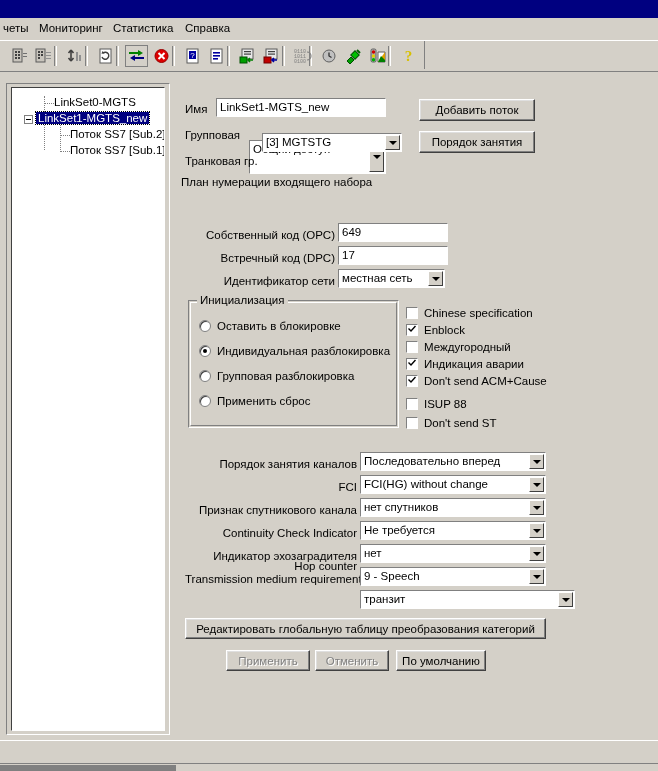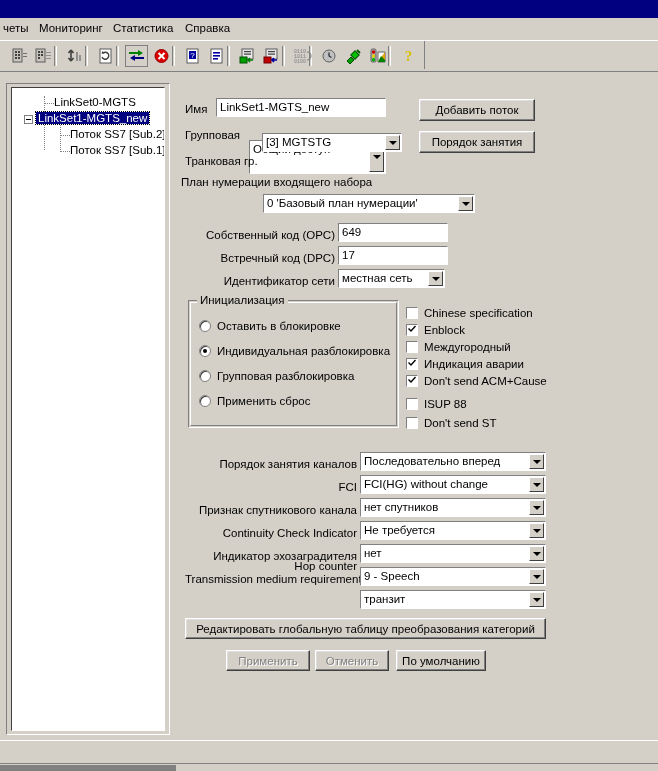--- a/index.html
+++ b/index.html
@@ -568,24 +568,20 @@
   <div class="lbl" style="left:185px; top:155px;">Транковая гр.</div>
   <div class="combo" style="left:262px; top:133px; width:140px; height:19px;">
     <div class="cval">[3] MGTSTG</div>
     <div class="carrow"></div>
   </div>
 
   <div class="btn" style="left:419px; top:99px; width:116px; height:22px;">Добавить поток</div>
   <div class="btn" style="left:419px; top:131px; width:116px; height:22px;">Порядок занятия</div>
 
   <div class="lbl" style="left:181px; top:176px;">План нумерации входящего набора</div>
-  <div class="combo" style="left:263px; top:194px; width:212px; height:19px;">
-    <div class="cval">0 'Базовый план нумерации'</div>
-    <div class="carrow"></div>
-  </div>
 
   <div class="lbl right" style="left:180px; top:229px; width:155px;">Собственный код (OPC)</div>
   <div class="txtin" style="left:338px; top:223px; width:110px; height:19px;">649</div>
 
   <div class="lbl right" style="left:180px; top:252px; width:155px;">Встречный код (DPC)</div>
   <div class="txtin" style="left:338px; top:246px; width:110px; height:19px;">17</div>
 
   <div class="lbl right" style="left:180px; top:275px; width:155px;">Идентификатор сети</div>
   <div class="combo" style="left:338px; top:269px; width:107px; height:19px;">
     <div class="cval">местная сеть</div>
@@ -698,21 +694,21 @@
     <div class="carrow"></div>
   </div>
 
   <div class="lbl right" style="left:185px; top:573px; width:172px;">Transmission medium requirement</div>
   <div class="combo" style="left:360px; top:567px; width:186px; height:19px;">
     <div class="cval">9 - Speech</div>
     <div class="carrow"></div>
   </div>
 
   <div class="lbl right" style="left:185px; top:560px; width:172px;">Hop counter</div>
-  <div class="combo" style="left:360px; top:590px; width:186px; height:19px;">
+  <div class="combo" style="left:360px; top:590px; width:215px; height:19px;">
     <div class="cval">транзит</div>
     <div class="carrow"></div>
   </div>
 
   <div class="btn" style="left:185px; top:618px; width:361px; height:21px;">Редактировать глобальную таблицу преобразования категорий</div>
 
   <div class="btn disabled" style="left:226px; top:650px; width:84px; height:21px;">Применить</div>
   <div class="btn disabled" style="left:315px; top:650px; width:74px; height:21px;">Отменить</div>
   <div class="btn" style="left:396px; top:650px; width:90px; height:21px;">По умолчанию</div>
 </div>

